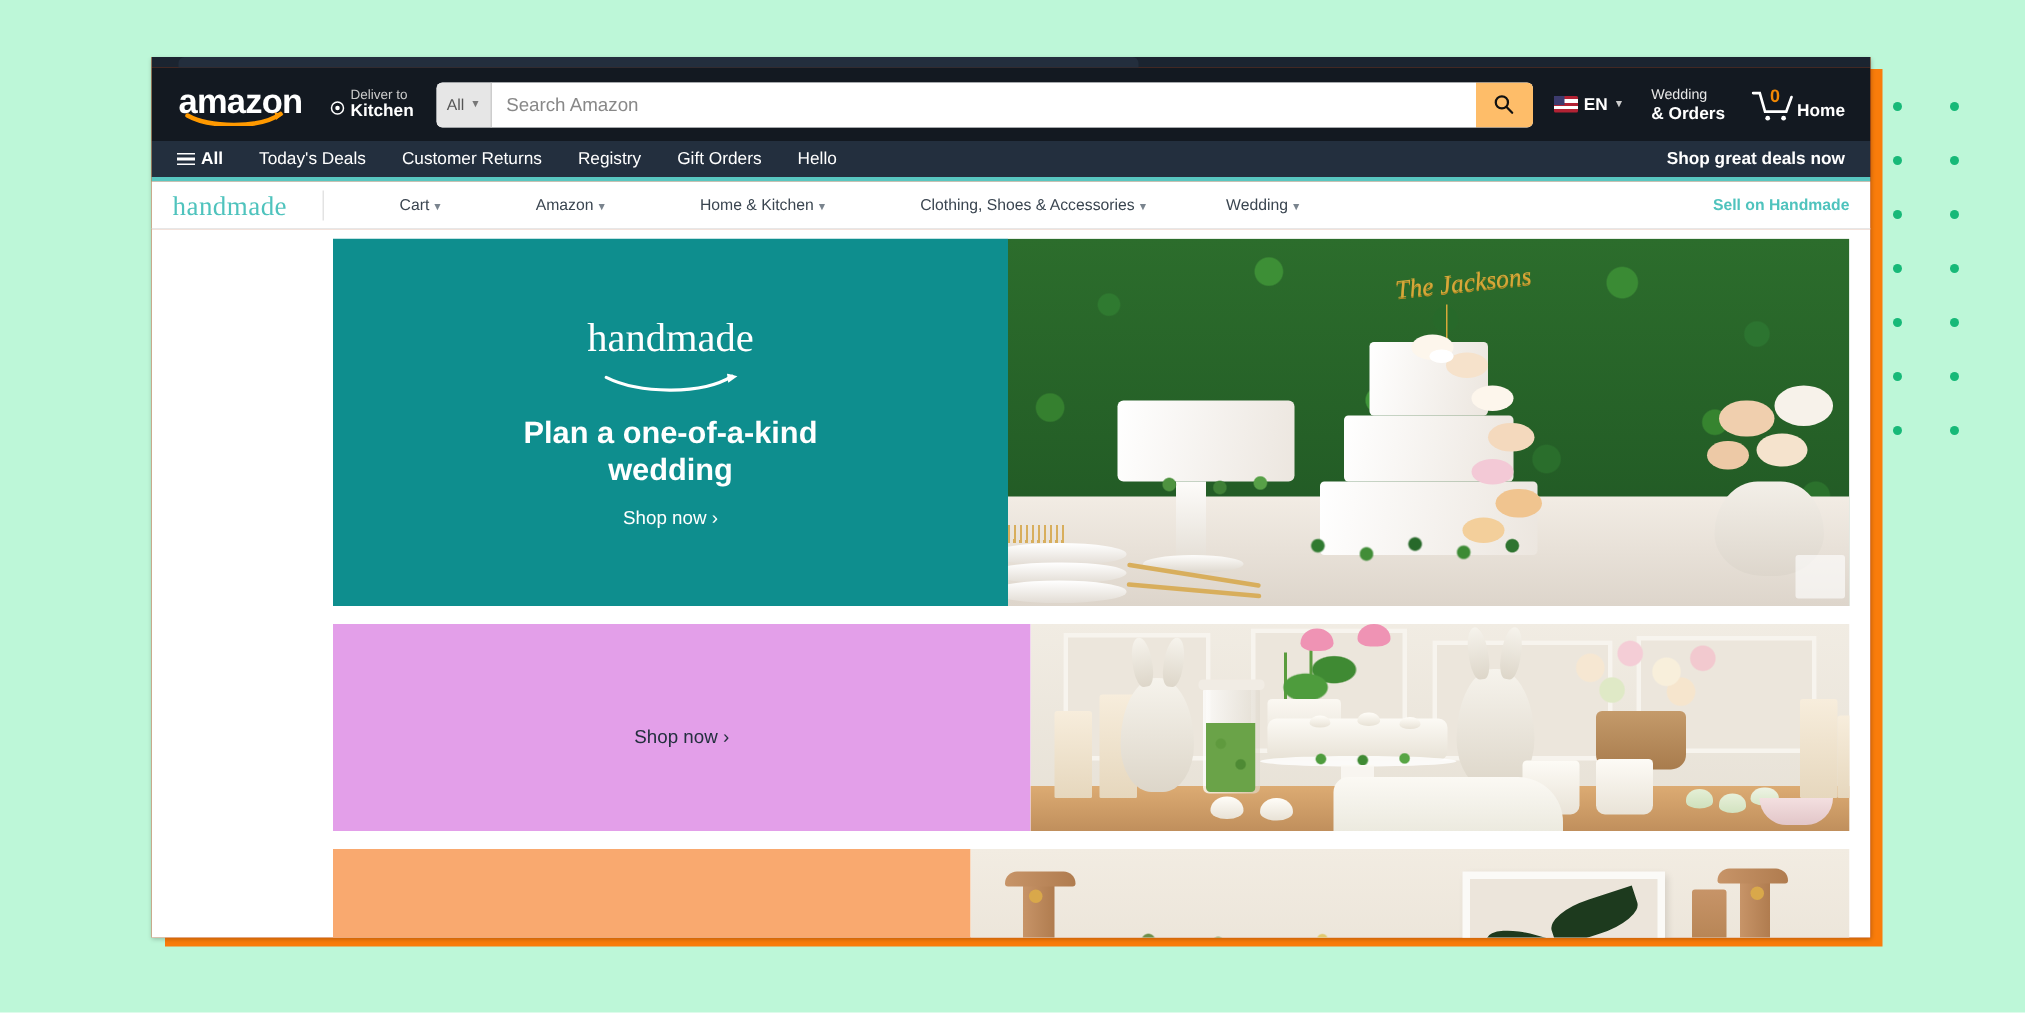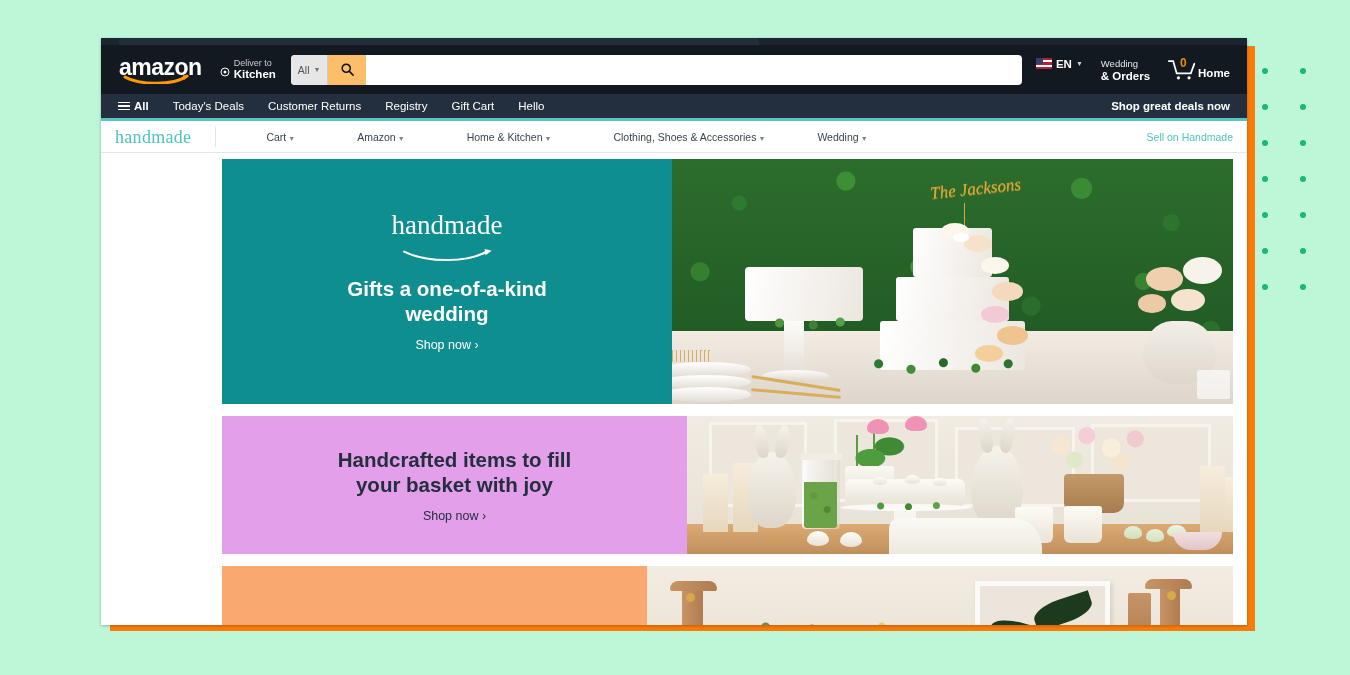--- a/index.html
+++ b/index.html
@@ -95,21 +95,21 @@
     background: #fff; min-width: 0;
   }
   .search-input::placeholder { color: #888; }
   .search-btn {
     width: 38px; background: #febd69; border: 0;
     display: flex; align-items: center; justify-content: center;
     cursor: pointer;
   }
   .search-btn svg { width: 15px; height: 15px; }
 
-  .nav-right { display: flex; align-items: flex-start; gap: 2px; }
+  .nav-right { display: flex; align-items: center; gap: 2px; }
   .nv {
     color: #fff; padding: 5px 7px; cursor: pointer; line-height: 12px;
     border: 1px solid transparent; border-radius: 2px; white-space: nowrap;
   }
   .nv .r1 { font-size: 9.5px; color: #e7e7e7; }
   .nv .r2 { font-size: 11.5px; font-weight: 700; }
   .nv.lang { display: flex; align-items: center; gap: 4px; font-size: 11.5px; font-weight:700; }
   .flag {
     width: 16px; height: 11px; display: inline-block;
     background: linear-gradient(#b22234 0 20%, #fff 20% 40%, #b22234 40% 60%, #fff 60% 80%, #b22234 80% 100%);
@@ -159,21 +159,21 @@
     cursor: pointer;
   }
   .hm-links { display: flex; align-items: center; flex: 1; }
   .hm-links a {
     color: #3a4550; font-size: 10.5px; text-decoration: none;
     cursor: pointer; white-space: nowrap;
   }
   .hm-links a .car { font-size: 7px; color: #7a848e; margin-left: 2px; }
   .hm-sell {
     color: #4fc3bd; font-size: 10.5px; text-decoration: none; cursor: pointer;
-    font-weight: 400;
+    font-weight: 700;
   }
 
   
   .content { background: #fff; padding: 6px 0 0 0; height: 100%; }
   .banner {
     display: flex; margin: 0 14px 12px 121px; height: 243px; overflow: hidden;
   }
   .banner .copy {
     width: 450px; display: flex; flex-direction: column;
     align-items: center; justify-content: center; flex: none;
@@ -357,20 +357,21 @@
         <div class="l1">Deliver to</div>
         <div class="l2">Kitchen</div>
       </div>
     </div>
 
     <div class="searchwrap">
       <div class="search-cat">
         <span>All</span>
         <span class="caret">▼</span>
       </div>
+      <input class="search-input" type="text" placeholder="Search Amazon" style="">
       <button class="search-btn">
         <svg viewBox="0 0 24 24" fill="none" stroke="#111" stroke-width="2.4">
           <circle cx="10" cy="10" r="6.5"></circle>
             <line x1="15" y1="15" x2="21" y2="21" stroke-linecap="round"></line>
         </svg>
       </button>
     </div>
 
     <div class="nav-right">
       <div class="nv lang">
@@ -404,21 +405,21 @@
       <span class="burger">
           <span></span>
           <span></span>
           <span></span>
         </span>
       <span>All</span>
     </div>
     <div class="item">Today's Deals</div>
     <div class="item">Customer Returns</div>
     <div class="item">Registry</div>
-    <div class="item">Gift Cart</div>
+    <div class="item">Gift Orders</div>
     <div class="item">Hello</div>
     <div class="item deal">Shop great deals now</div>
   </div>
 
   <div class="hm-rule"></div>
   <div class="hm-nav">
     <div class="hm-logo">handmade</div>
     <div class="hm-links">
       <a style="margin-left:46px">
         <span>Cart</span><span class="car">▼</span>
@@ -446,21 +447,21 @@
         <div class="hm-wordmark">
           <span>handmade</span>
           <span class="sw">
             <svg viewBox="0 0 110 16" width="110" height="14">
               <path d="M6 3 C32 16, 80 16, 102 2" stroke="#fff" stroke-width="2.4" fill="none" stroke-linecap="round"></path>
               <path d="M98 0 L106 2 L99 7 Z" fill="#fff"></path>
             </svg>
           </span>
         </div>
         <div class="bn-title">
-          <div>Gifts a one-of-a-kind</div>
+          <div>Plan a one-of-a-kind</div>
           <div>wedding</div>
         </div>
         <div class="bn-cta">Shop now ›</div>
       </div>
 
       <div class="photo">
         <div class="scene">
           <div class="hedge"></div>
           <div class="table-top"></div>
 
@@ -499,24 +500,20 @@
           <div style="position:absolute;left:14%;top:91%;width:16%;height:3px;background:#d8ae5c;transform:rotate(9deg);border-radius:2px;"></div>
           <div style="position:absolute;left:14%;top:95%;width:16%;height:3px;background:#d8ae5c;transform:rotate(5deg);border-radius:2px;"></div>
 
           <div style="position:absolute;right:0.5%;top:86%;width:6%;height:12%;background:rgba(255,255,255,.62);border-radius:2px;"></div>
         </div>
       </div>
     </div>
 
     <div class="banner pink">
       <div class="copy">
-        <div class="bn-title">
-          <div>Handcrafted items to fill</div>
-          <div>your basket with joy</div>
-        </div>
         <div class="bn-cta">Shop now ›</div>
       </div>
 
       <div class="photo">
         <div class="scene">
           <div class="wall"></div>
           <div class="frame-panel" style="left:4%;top:4%;width:18%;height:62%;"></div>
           <div class="frame-panel" style="left:27%;top:2%;width:19%;height:60%;"></div>
           <div class="frame-panel" style="left:49%;top:8%;width:22%;height:58%;"></div>
           <div class="frame-panel" style="left:74%;top:6%;width:22%;height:56%;"></div>

